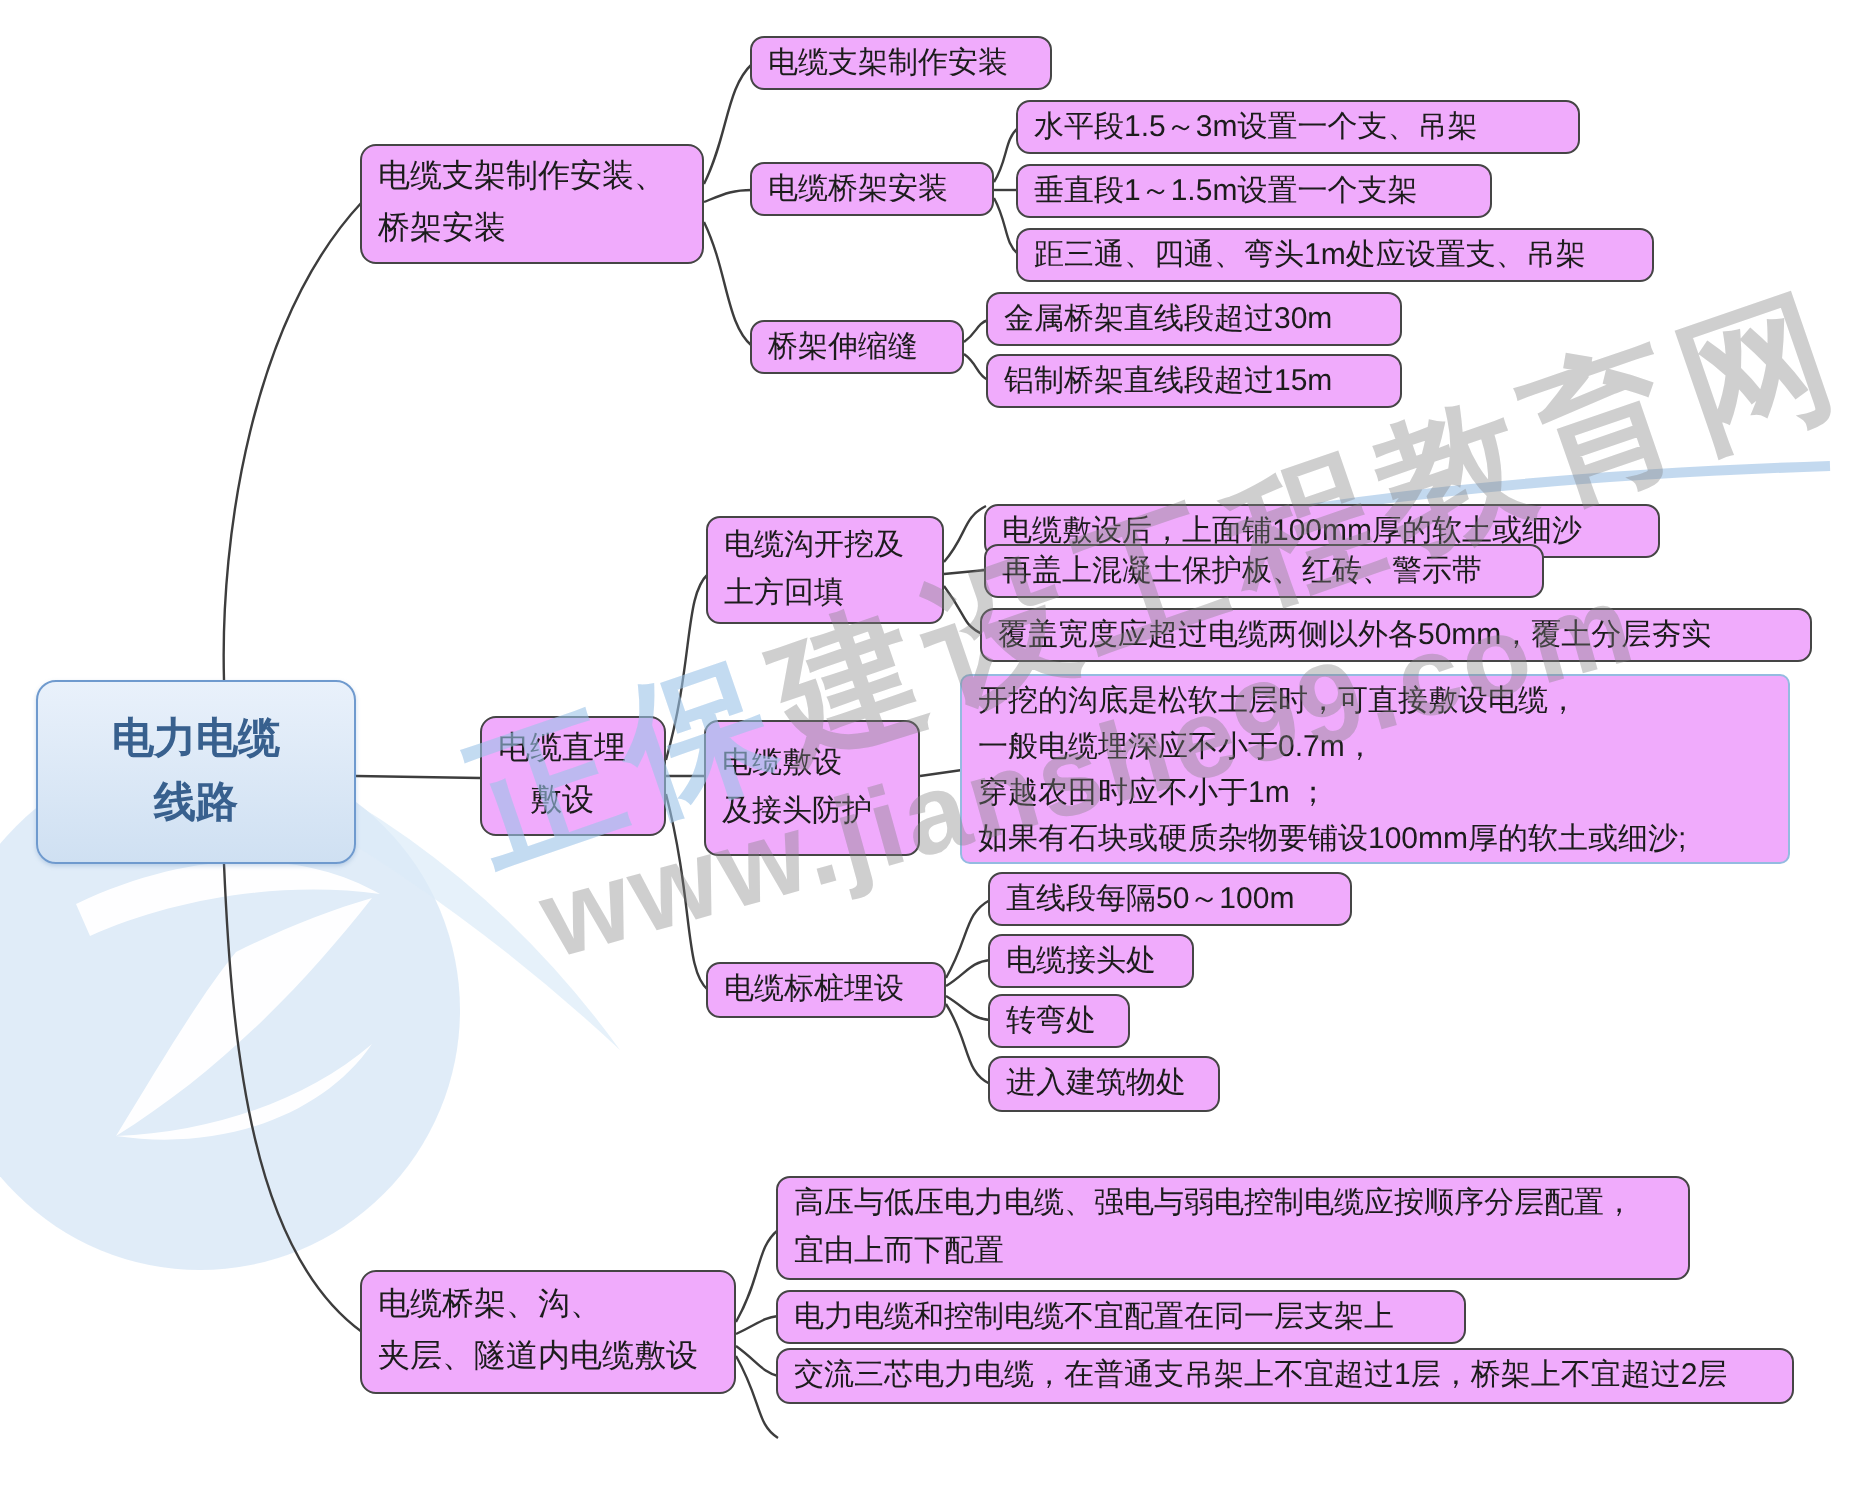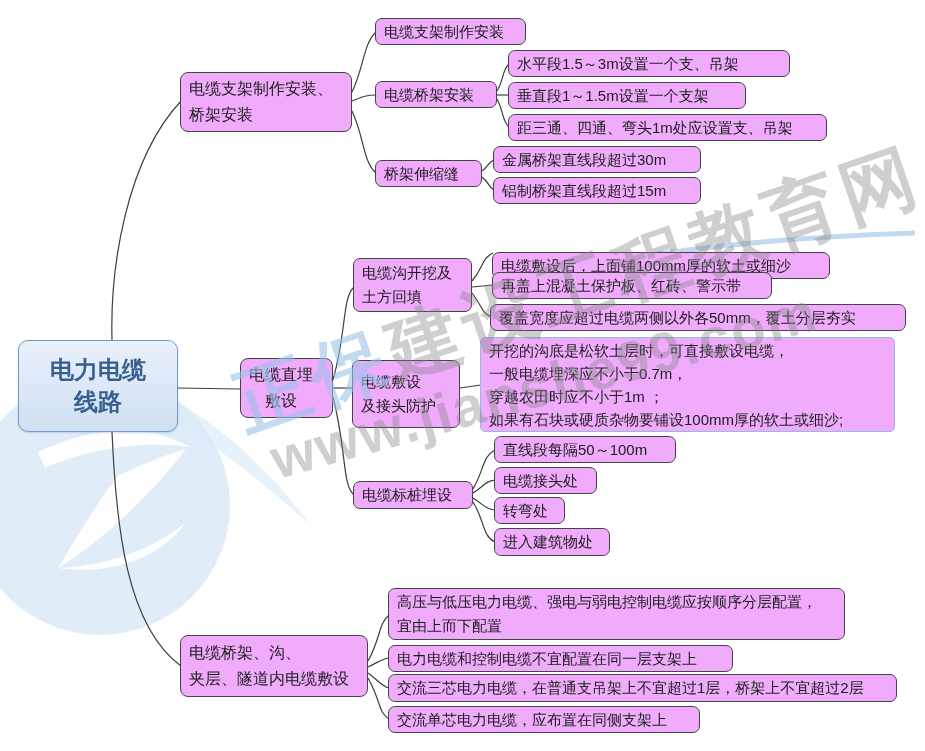--- a/index.html
+++ b/index.html
@@ -14,21 +14,21 @@
   #connector-layer{position:absolute;inset:0;z-index:1;}
   .node{position:absolute;z-index:2;box-sizing:border-box;
     background:#f0abfc;border:1px solid #454545;border-radius:7px;
     font-size:15px;color:#1c1c1c;line-height:24px;
     padding:1px 8px;white-space:pre-line;
     display:flex;align-items:center;text-align:left;}
   .node.lv2{font-size:16px;line-height:26px;border-radius:8px;}
   .node.root{
     background:linear-gradient(180deg,#e9f1fb 0%,#cfe0f2 100%);
     border:1.6px solid #6f9ace;border-radius:10px;
-    color:#38608e;font-weight:bold;font-size:24px;line-height:32px;
+    color:#38608e;font-weight:bold;font-size:21px;line-height:32px;
     justify-content:center;text-align:center;
     box-shadow:0 1px 2px rgba(110,150,195,.35);}
   .node.bluebox{border:1px solid #94bbe0;border-radius:5px;line-height:23px;}
   
   .wm{position:absolute;z-index:5;pointer-events:none;font-weight:bold;
       white-space:nowrap;}
   #wm-brand{left:238px;top:358px;font-size:74px;letter-spacing:6px;
       transform:rotate(-19deg);transform-origin:left center;}
   #wm-brand .wm-blue{color:rgba(155,195,232,0.60);}
   #wm-brand .wm-gray{color:rgba(130,130,130,0.38);}
@@ -118,20 +118,19 @@
   <div class="node" style="left:494px;top:467px;width:103px;height:27px;">电缆接头处</div>
   <div class="node" style="left:494px;top:497px;width:71px;height:27px;">转弯处</div>
   <div class="node" style="left:494px;top:528px;width:116px;height:28px;">进入建筑物处</div>
 
   <div class="node lv2" style="left:180px;top:635px;width:188px;height:62px;">电缆桥架、沟、
 夹层、隧道内电缆敷设</div>
   <div class="node" style="left:388px;top:588px;width:457px;height:52px;">高压与低压电力电缆、强电与弱电控制电缆应按顺序分层配置，
 宜由上而下配置</div>
   <div class="node" style="left:388px;top:645px;width:345px;height:27px;">电力电缆和控制电缆不宜配置在同一层支架上</div>
   <div class="node" style="left:388px;top:674px;width:509px;height:28px;">交流三芯电力电缆，在普通支吊架上不宜超过1层，桥架上不宜超过2层</div>
-  <div class="node" style="left:388px;top:706px;width:312px;height:27px;">交流单芯电力电缆，应布置在同侧支架上</div>
 
   <div class="wm" id="wm-brand">
     <span class="wm-blue">正保</span><span class="wm-gray">建设工程教育网</span>
   </div>
   <div class="wm" id="wm-url">www.jianshe99.com</div>
 
 </div>
 
 </body></html>

